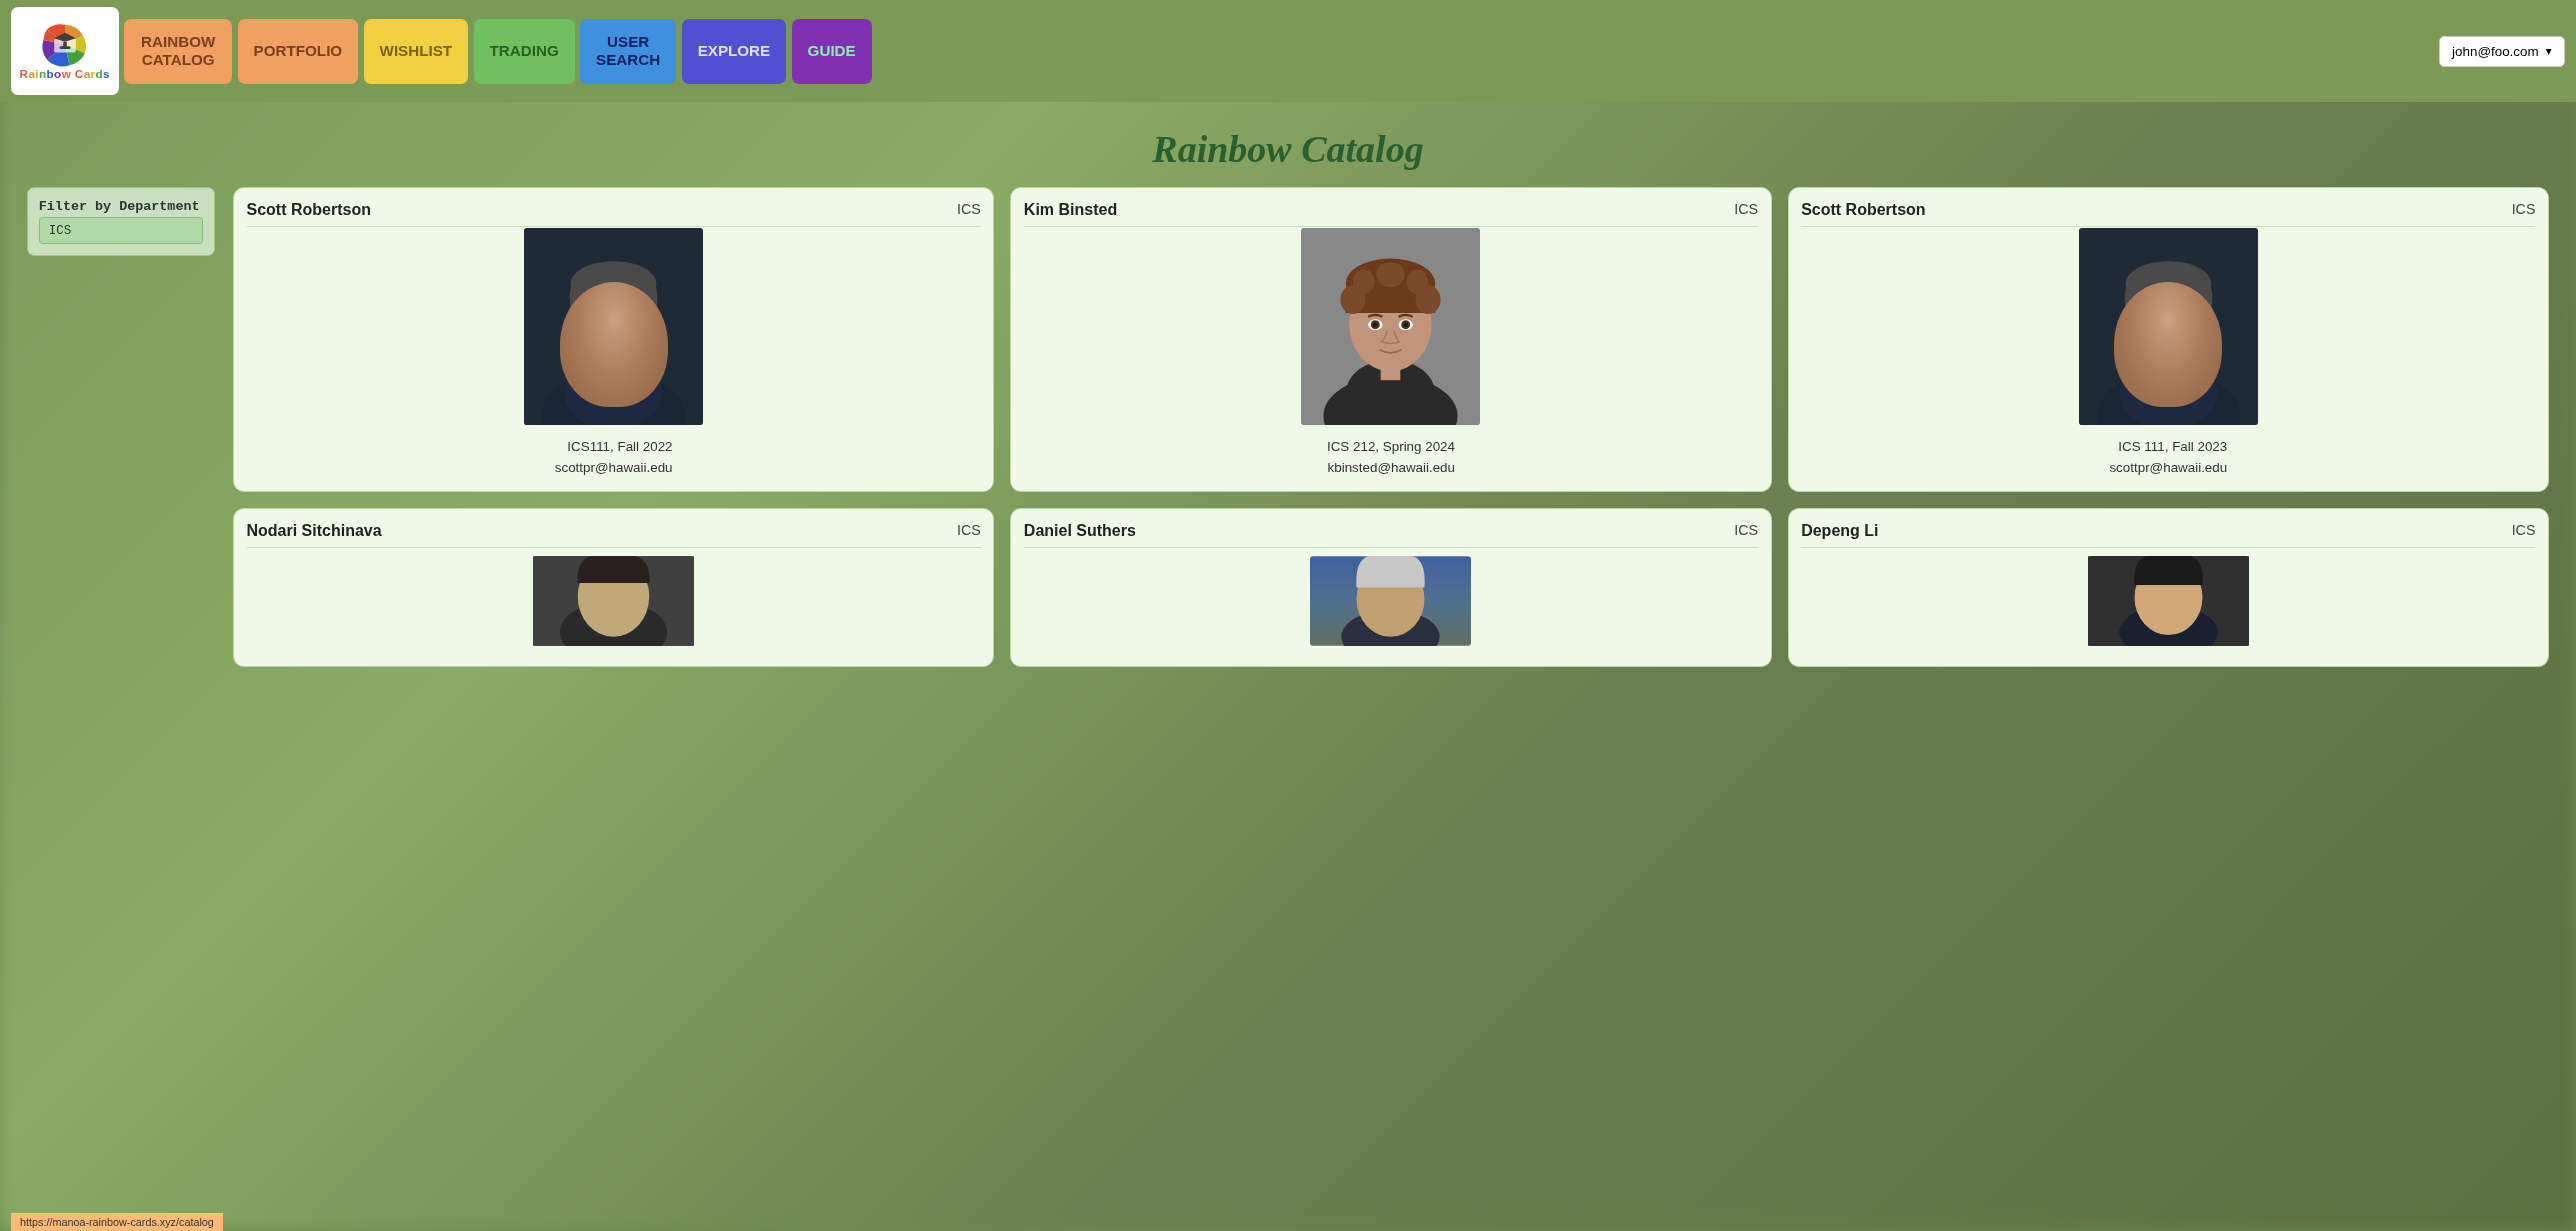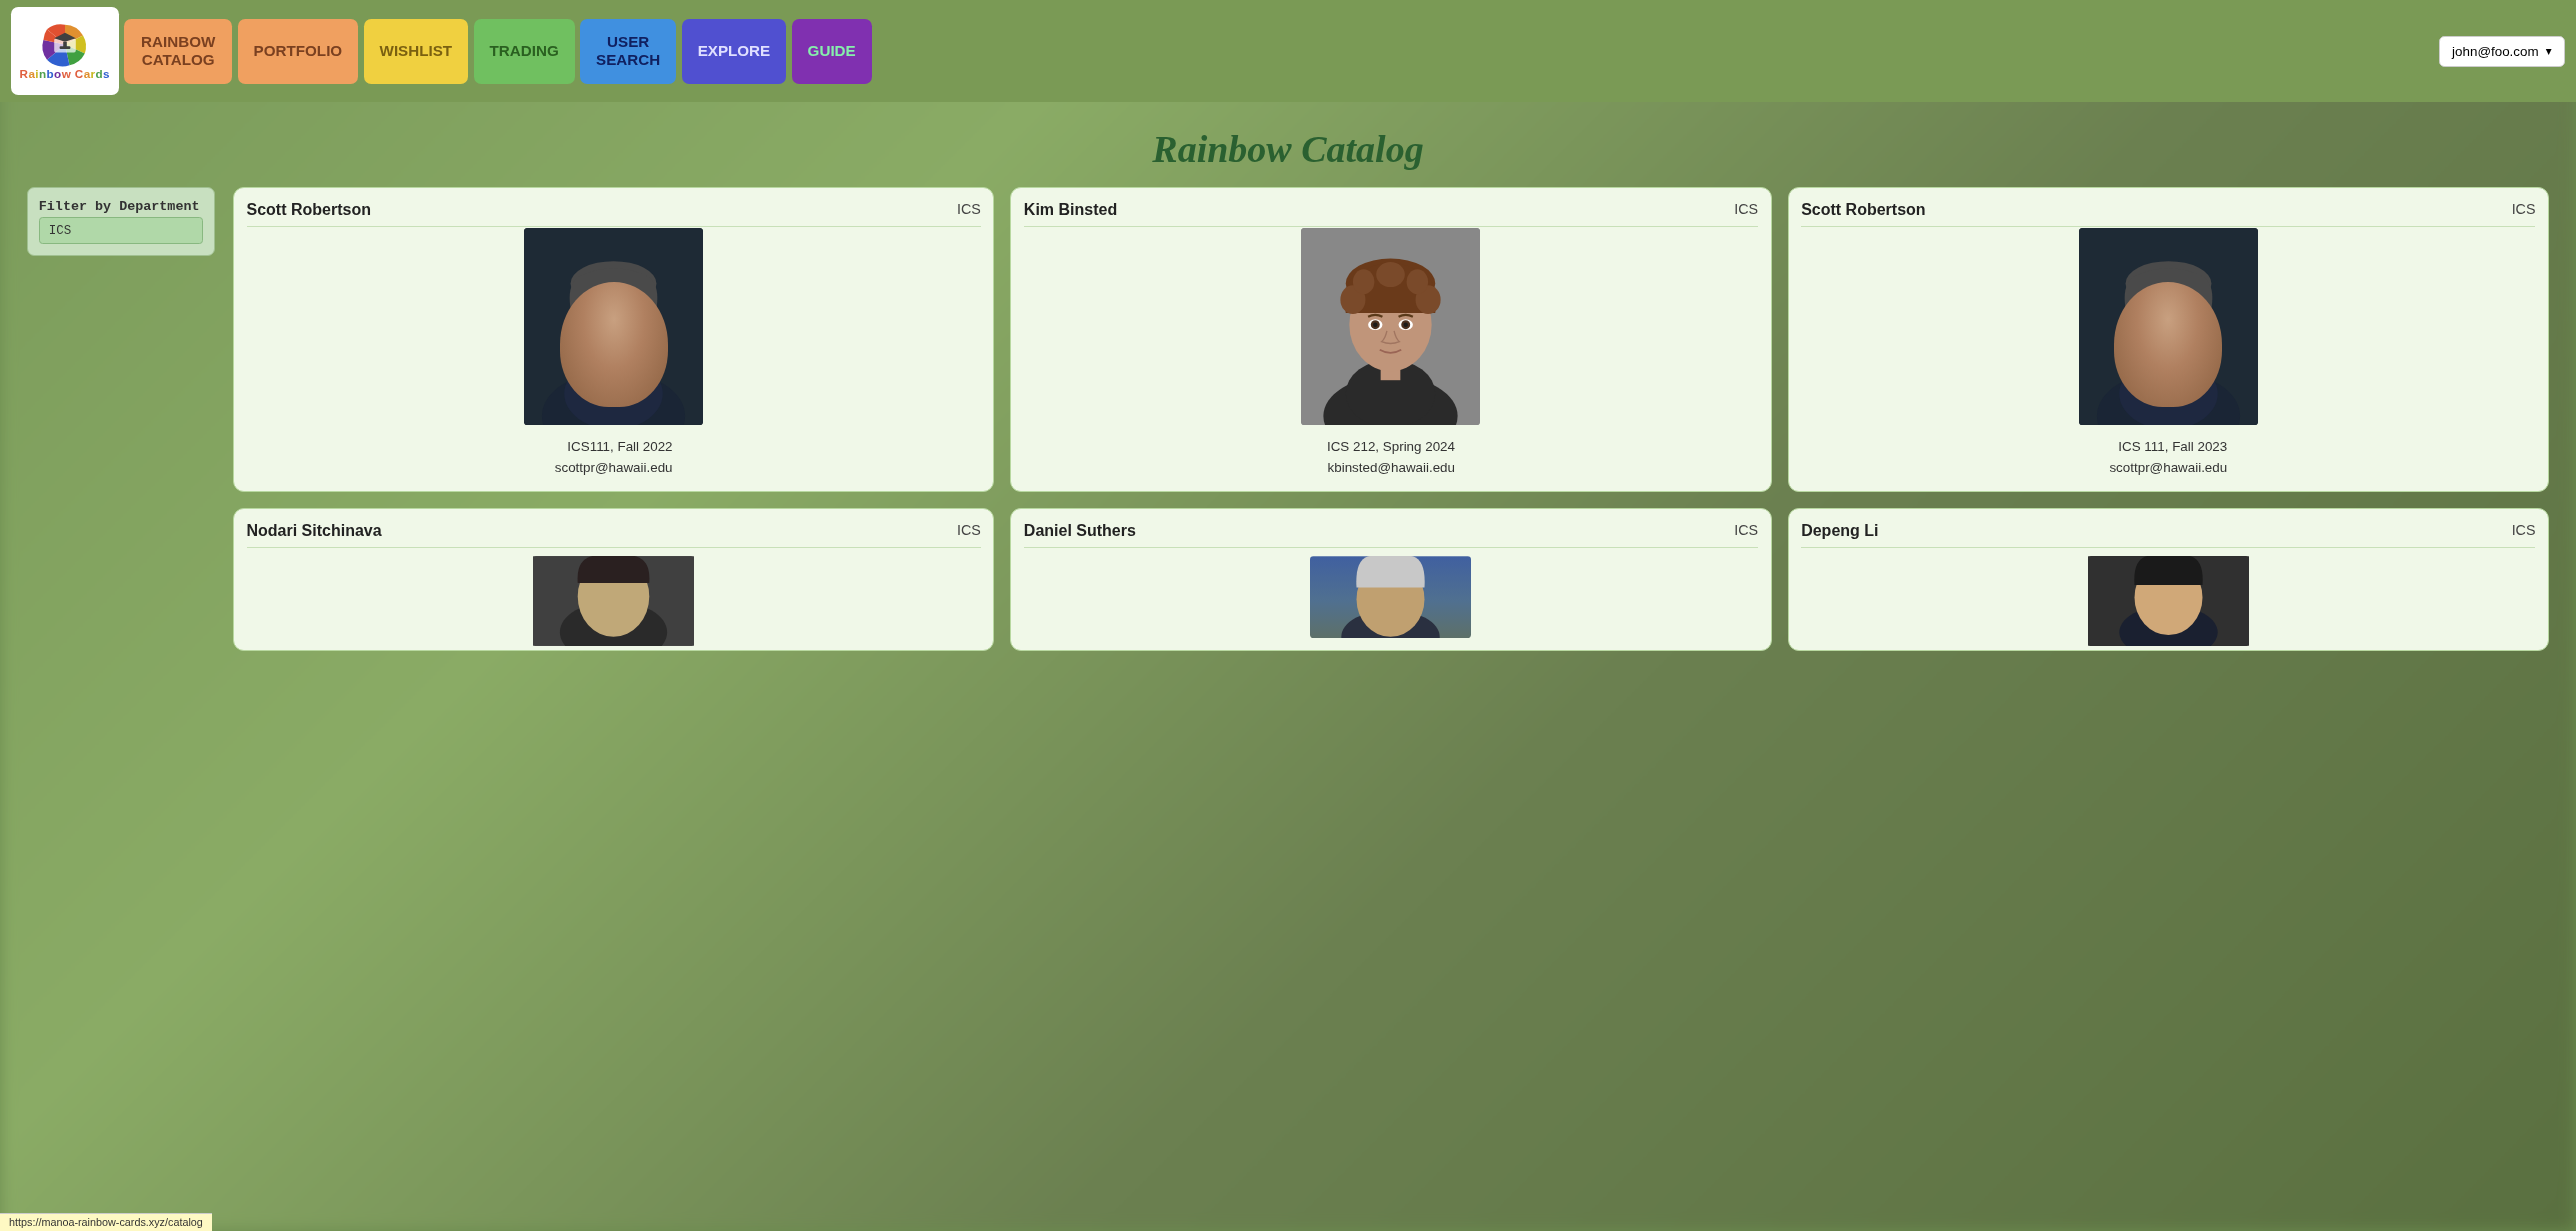--- a/index.html
+++ b/index.html
@@ -241,30 +241,30 @@
 
     
     .card-bottom {
       background: #f0f8e8;
       border: 1.8px solid #b8d8a0;
       border-radius: 10.8px;
       padding: 12.5px;
       display: flex;
       flex-direction: column;
       align-items: center;
-      height: 143px;
+      height: 159px;
       overflow: hidden;
     }
 
     
     .status-bar {
       position: fixed;
       bottom: 0;
-      left: 0;
-      background: #fef9c3;
+      left: 11px;
+      background: #fdba74;
       border-top: 0.9px solid #ccc;
       padding: 2.7px 9px;
       font-size: 10.8px;
       color: #333;
       z-index: 100;
     }
 
     
     .logo-svg-wrapper {
       width: 54px;

